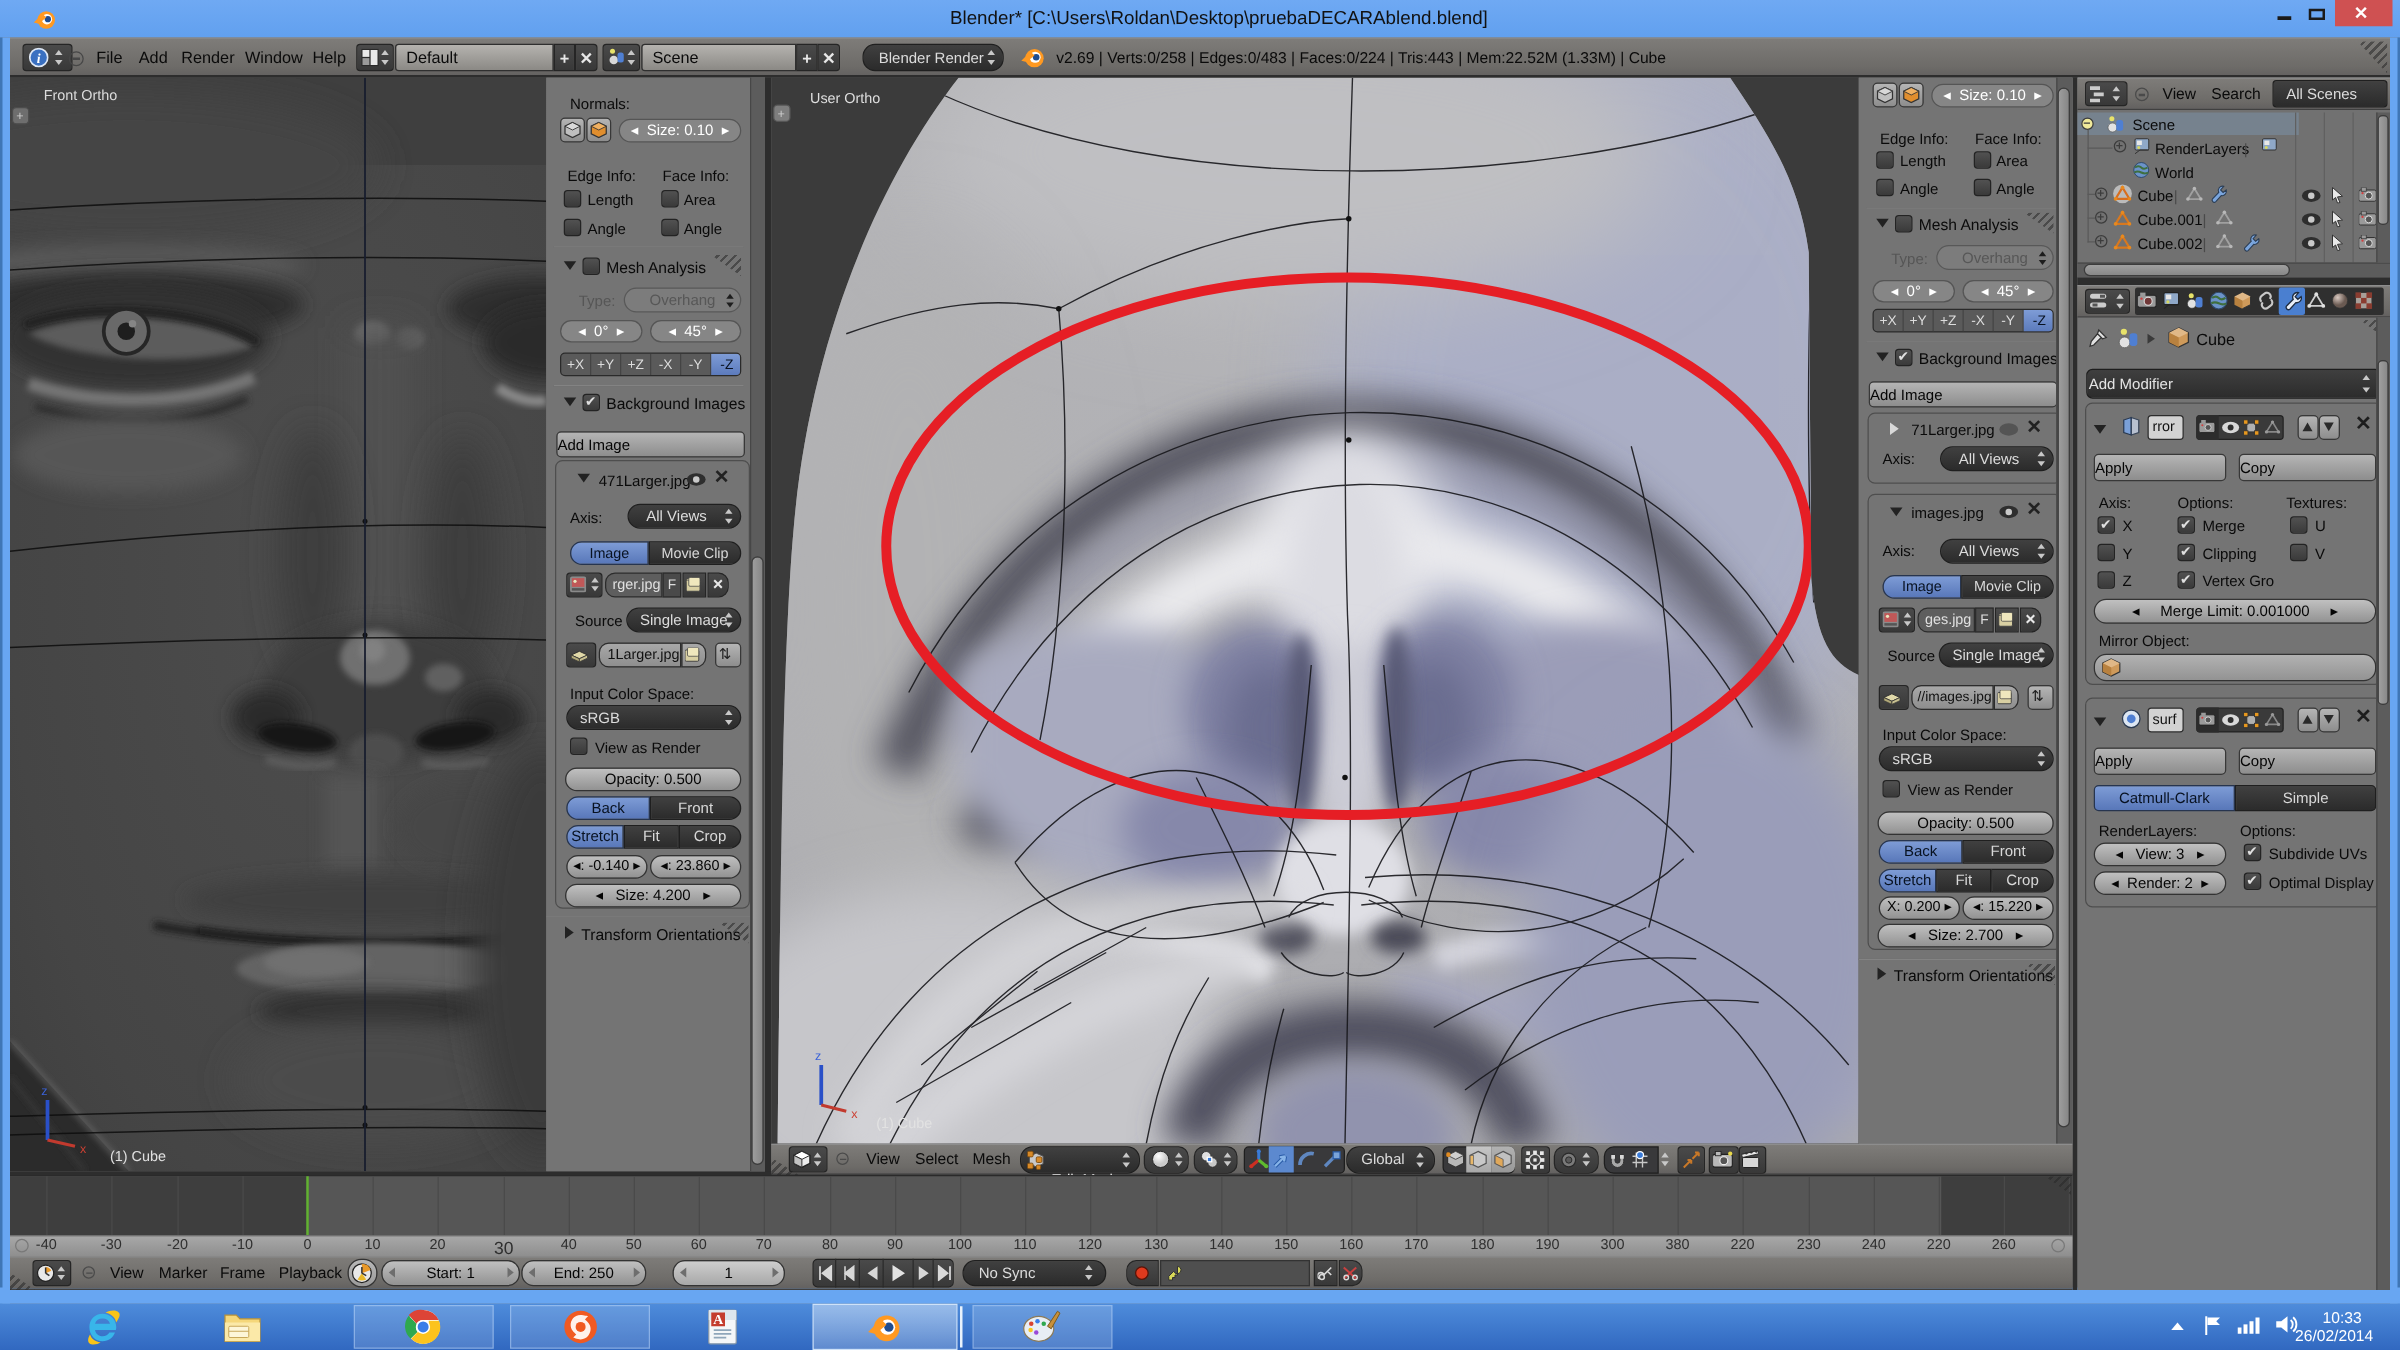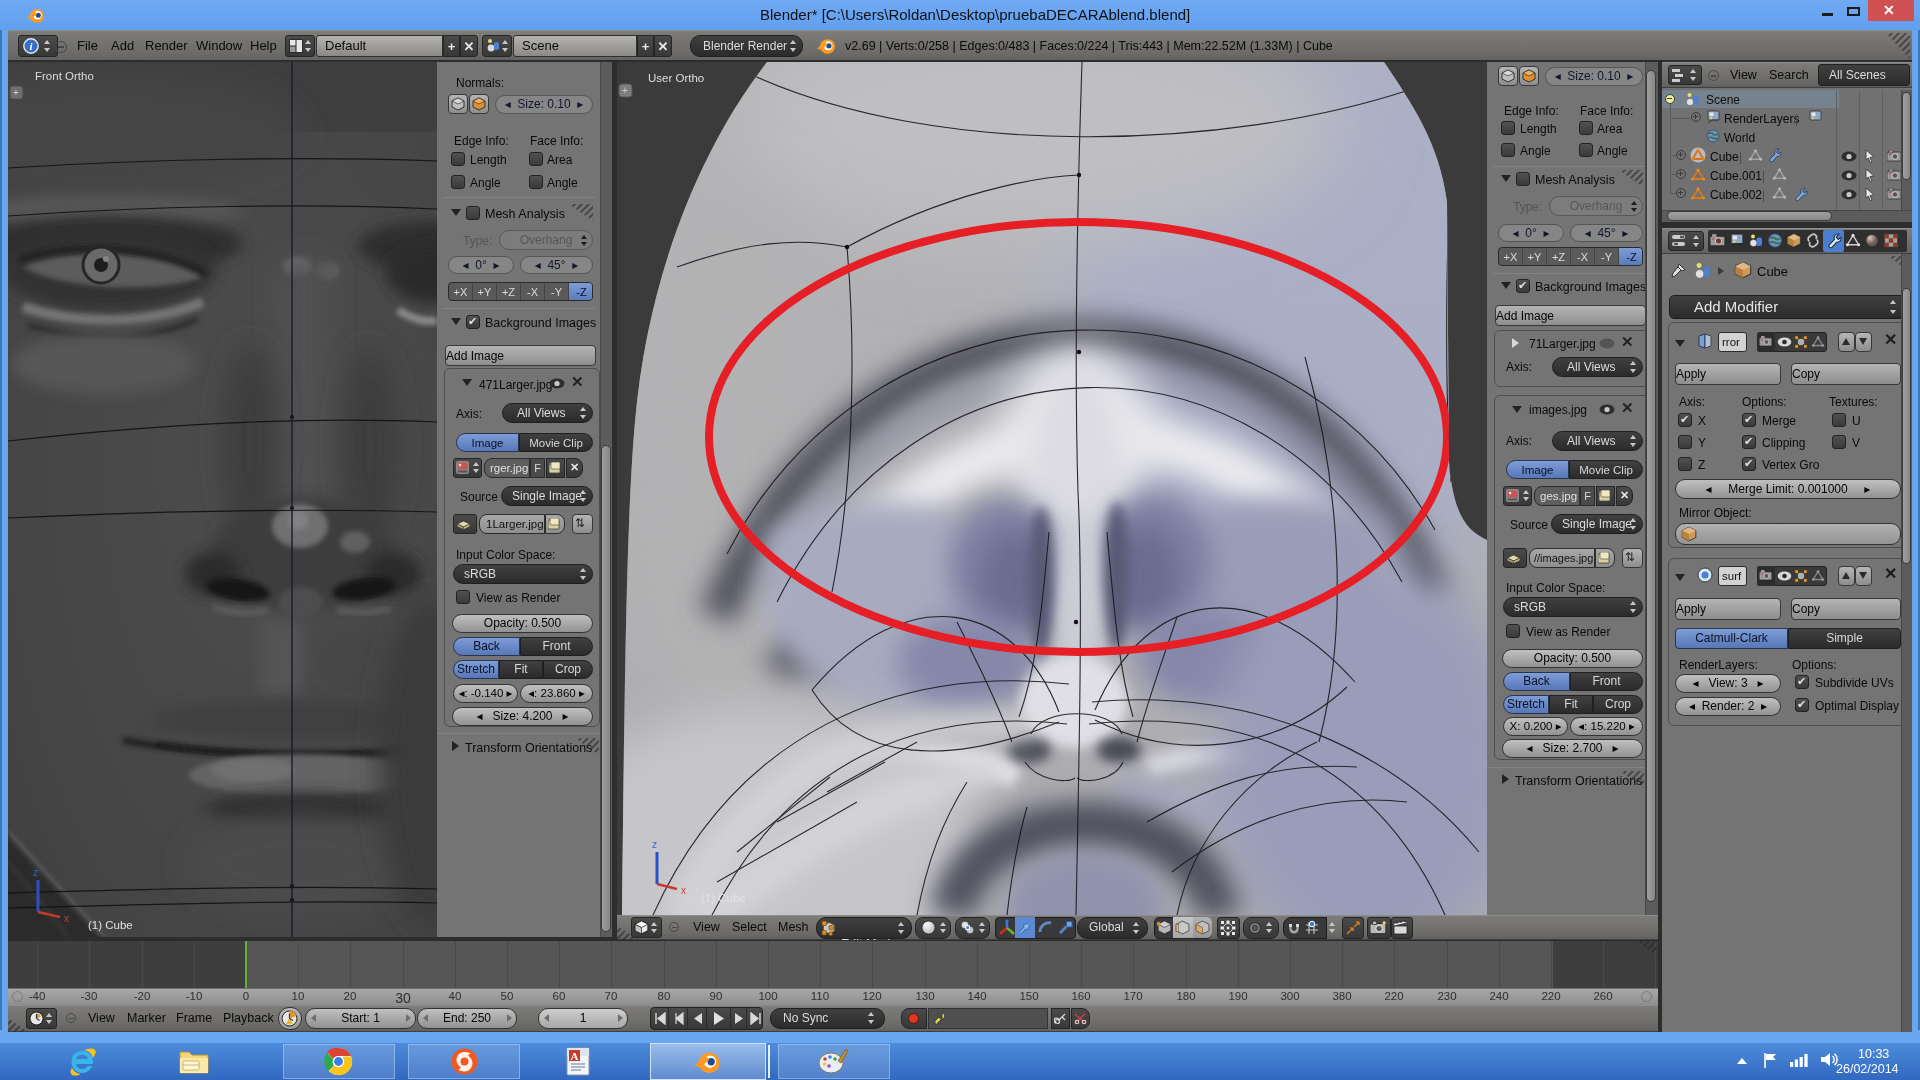--- a/index.html
+++ b/index.html
@@ -1,21 +1,21 @@
 <!DOCTYPE html>
 <html><head><meta charset="utf-8"><style>
 *{margin:0;padding:0;box-sizing:border-box}
 html,body{width:1920px;height:1080px;overflow:hidden}
 body{position:relative;font-family:"Liberation Sans",sans-serif;background:#747474}
 .a{position:absolute}
 .t{position:absolute;font-size:12px;color:#0a0a0a;white-space:nowrap;line-height:14px}
 .tw{position:absolute;font-size:12px;color:#e2e2e2;white-space:nowrap;line-height:14px}
 .dk{position:absolute;background:linear-gradient(#4a4a4a,#383838);border:1px solid #252525;border-radius:3px}
 .pill{position:absolute;background:linear-gradient(#c0c0c0,#929292);border:1px solid #333;border-radius:10px;color:#050505;font-size:12px;text-align:center;line-height:18px}
-.pilld{position:absolute;background:#868686;border:1px solid #555;border-radius:10px;color:#0f172a;font-size:12px;text-align:center;line-height:18px}
+.pilld{position:absolute;background:#868686;border:1px solid #555;border-radius:10px;color:#ffffff;font-size:12px;text-align:center;line-height:18px}
 .ddk{position:absolute;background:linear-gradient(#404040,#2b2b2b);border:1px solid #1f1f1f;border-radius:10px;color:#dcdcdc;font-size:12px;line-height:18px}
 .btn{position:absolute;background:linear-gradient(#b5b5b5,#8d8d8d);border:1px solid #383838;border-radius:4px;color:#050505;font-size:12px;text-align:left}
 .blue{background:linear-gradient(#7e9cd6,#5877b9)!important;border-color:#27354f!important;color:#081221!important}
 .cb{position:absolute;width:14px;height:14px;background:linear-gradient(#515151,#3a3a3a);border:1px solid #232323;border-radius:3px}
 .ck::after{content:"\2714";color:#e0e0e0;font-size:11px;position:absolute;left:1px;top:-1px}
 .sep{position:absolute;height:1px;background:#575757;border-bottom:1px solid #838383}
 .stripes{position:absolute;background:repeating-linear-gradient(135deg,rgba(40,40,40,.0) 0 3px,rgba(40,40,40,.55) 3px 5px)}
 .ar{position:absolute;width:7px}
 .ar i,.ar b{position:absolute;left:0;width:0;height:0;border-left:3.5px solid transparent;border-right:3.5px solid transparent}
 .ar i{top:1px;border-bottom:4px solid #c8c8c8}
@@ -1171,21 +1171,21 @@
       <rect x="8.5" y="4" width="5.5" height="9" rx="2" fill="#4f7fd2"></rect>
     </svg>
  <div class="tri-r" style="left:56px;top:39px;border-top-width:4px;border-bottom-width:4px;border-left-width:6px;border-left-color:#3a3a3a"></div>
  <svg class="a" style="left:72px;top:33px" width="18" height="18" viewBox="0 0 14 14">
       <path d="M7 1 L13 4 L13 10 L7 13 L1 10 L1 4 Z" fill="#cf9a5a" stroke="#333" stroke-width=".8"></path>
       <path d="M7 1 L13 4 L7 7 L1 4 Z" fill="#e0b887"></path>
       <path d="M7 7 L7 13 L1 10 L1 4 Z" fill="#b8813f"></path>
     </svg>
  <div class="t" style="left:95px;top:37px;font-size:13px">Cube</div>
 
- <div class="a" style="left:7px;top:67px;width:236px;height:24px;background:linear-gradient(#3f3f3f,#2c2c2c);border:1px solid #1d1d1d;border-radius:5px;color:#e4e4e4;font-size:15px;line-height:22px;padding-left:24px">Add Modifier</div>
+ <div class="a" style="left:7px;top:67px;width:236px;height:24px;background:linear-gradient(#3f3f3f,#2c2c2c);border:1px solid #1d1d1d;border-radius:5px;color:#e4e4e4;font-size:12px;line-height:22px;padding-left:1px">Add Modifier</div>
  <div class="ar" style="left:228px;top:71px;height:16px">
       <i></i>
       <b></b>
     </div>
 
  <div class="ebox" style="left:6px;top:94px;width:238px;height:226px"></div>
  <div class="tri-d" style="left:13px;top:112px"></div>
  <svg class="a" style="left:34px;top:104px" width="18" height="18" viewBox="0 0 18 18">
       <path d="M3 4 L9 2 L9 16 L3 14 Z" fill="#7aa0d8" stroke="#2a3a52" stroke-width="1"></path>
       <path d="M15 4 L9 2 L9 16 L15 14 Z" fill="#c8d4e8" stroke="#2a3a52" stroke-width="1" opacity=".8"></path>

